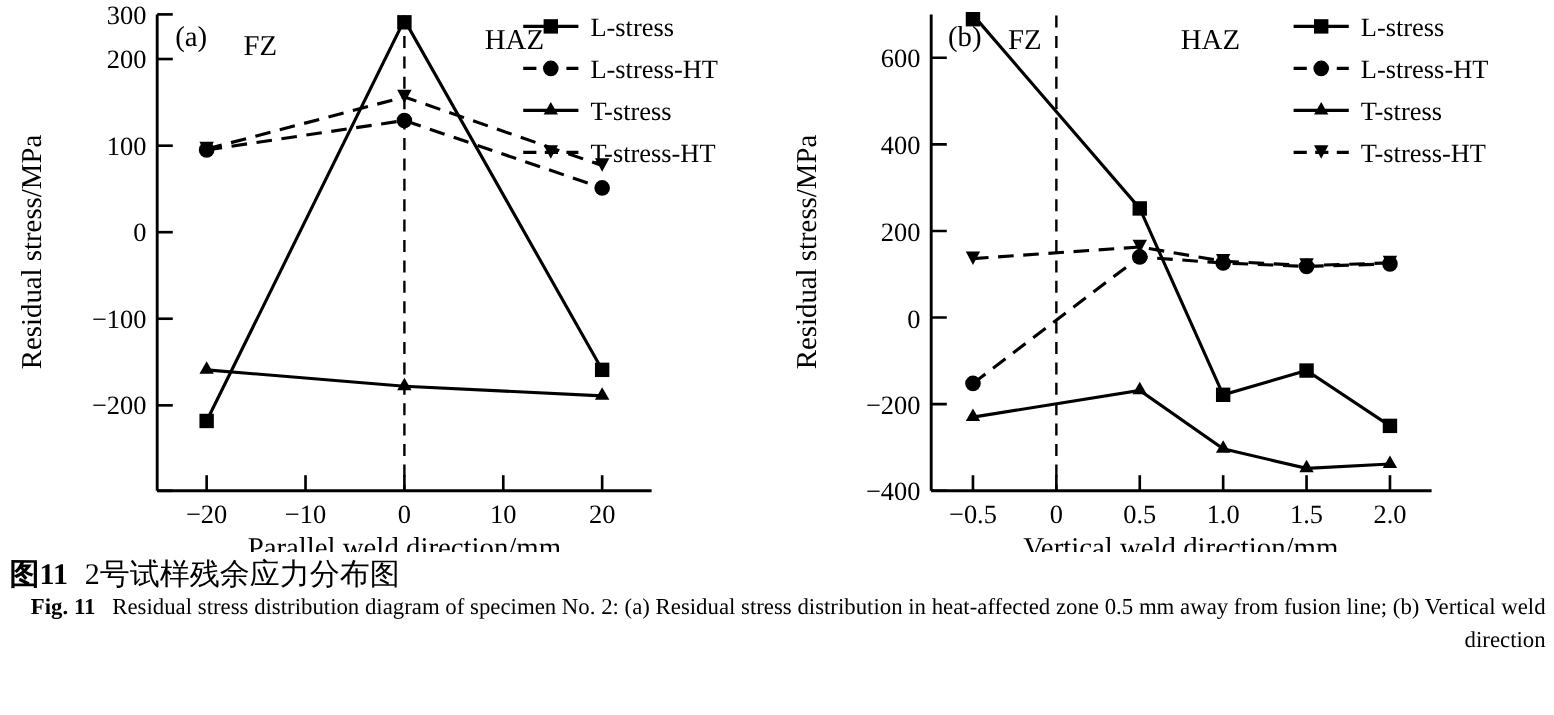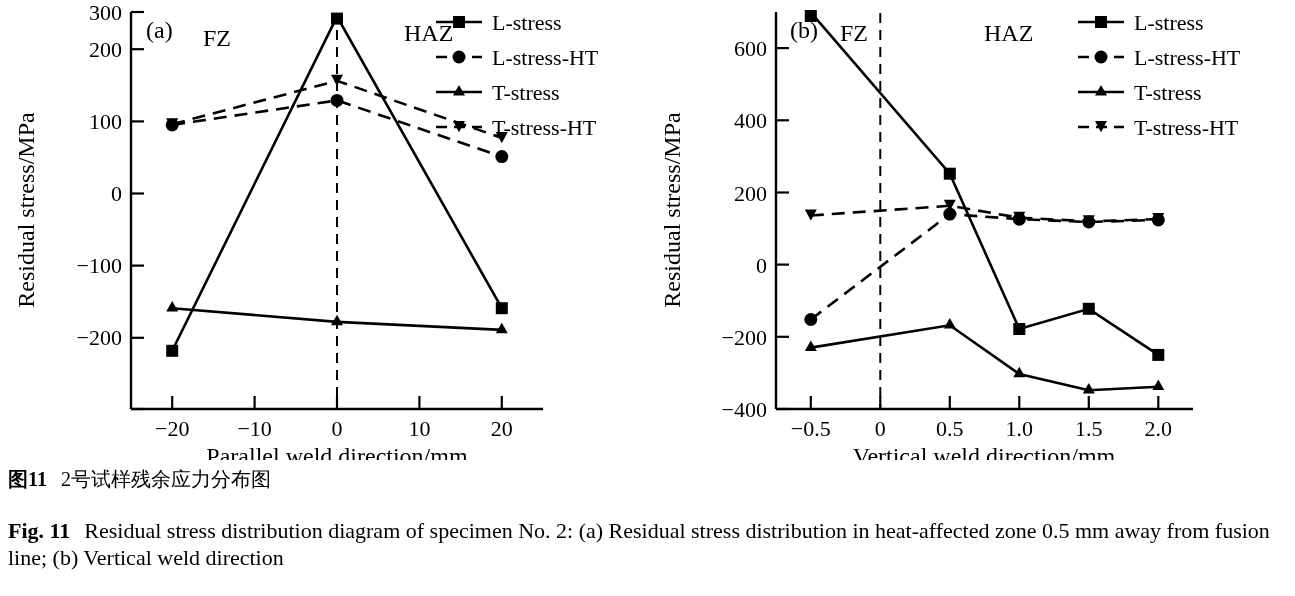--- a/index.html
+++ b/index.html
@@ -35,26 +35,26 @@
     top: 466px;
     width: 1280px;
   }
   .cap-line {
     font-family: "Liberation Serif", serif;
     font-size: 19px;
     line-height: 27px;
     color: #000;
   }
   .cap-cn {
-    font-size: 20px;
-    margin-bottom: 24px;
+    font-size: 25px;
+    margin-bottom: 0;
   }
   .cap-cn b { font-weight: bold; }
   .cap-en b { font-weight: bold; }
-  .cap-en { font-size: 22px; }
+  .cap-en { font-size: 19px; text-align: right; }
   .sp { display: inline-block; width: 14px; }
   svg text {
     font-family: "Liberation Serif", serif;
     fill: #000;
   }
 </style>
 </head>
 <body>
 
 <div class="figure">

